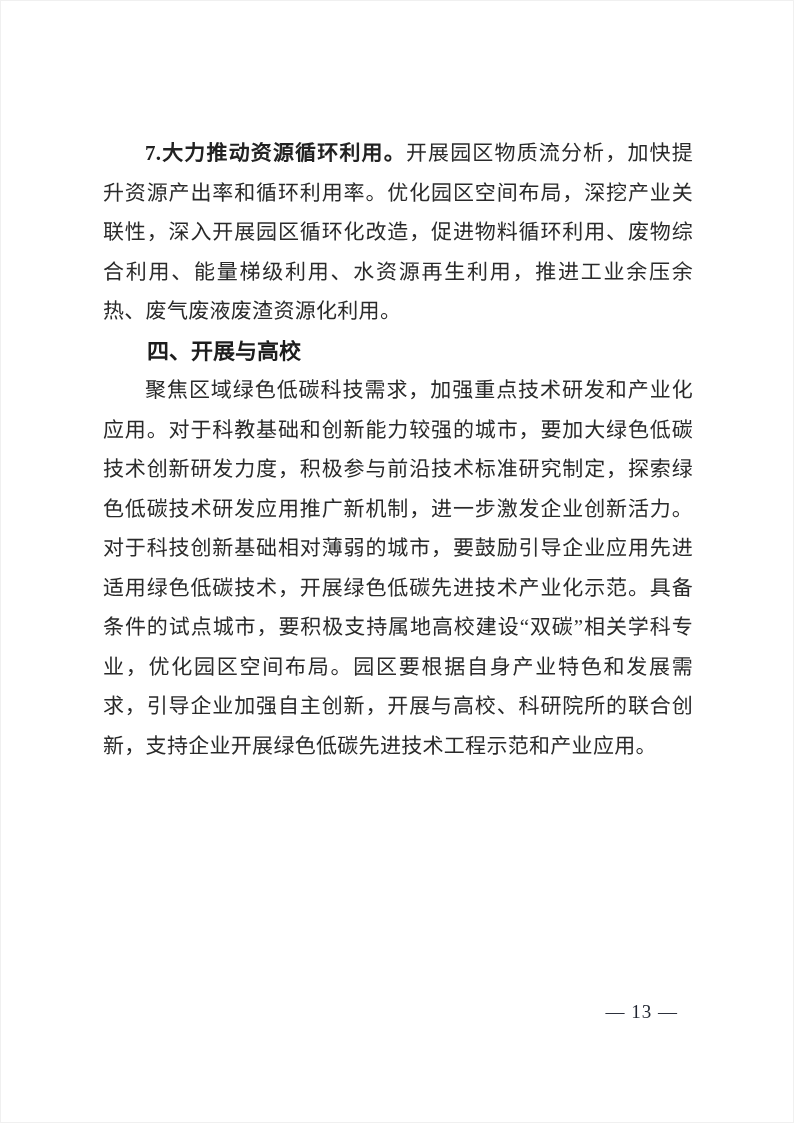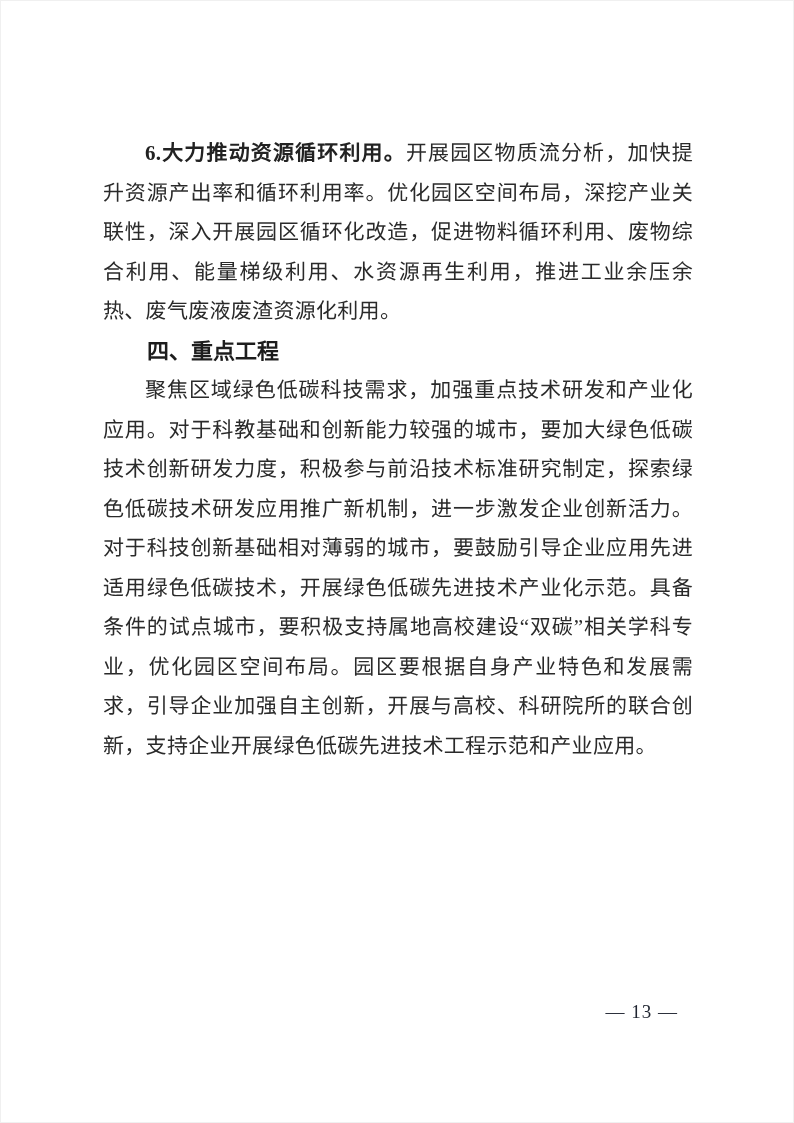--- a/index.html
+++ b/index.html
@@ -56,18 +56,18 @@
     color: #1f2430;
     letter-spacing: 1px;
     font-family: "Liberation Serif", "DejaVu Serif", serif;
   }
 </style>
 </head>
 <body>
 
 <div class="page">
   <main class="content" id="doc-body">
-      <p><span class="lead">6.大力推动资源循环利用。</span>开展园区物质流分析，加快提升资源产出率和循环利用率。优化园区空间布局，深挖产业关联性，深入开展园区循环化改造，促进物料循环利用、废物综合利用、能量梯级利用、水资源再生利用，推进工业余压余热、废气废液废渣资源化利用。</p>
-      <h2>四、重点工程</h2>
+      <p><span class="lead">7.大力推动资源循环利用。</span>开展园区物质流分析，加快提升资源产出率和循环利用率。优化园区空间布局，深挖产业关联性，深入开展园区循环化改造，促进物料循环利用、废物综合利用、能量梯级利用、水资源再生利用，推进工业余压余热、废气废液废渣资源化利用。</p>
+      <h2>四、开展与高校</h2>
       <p>聚焦区域绿色低碳科技需求，加强重点技术研发和产业化应用。对于科教基础和创新能力较强的城市，要加大绿色低碳技术创新研发力度，积极参与前沿技术标准研究制定，探索绿色低碳技术研发应用推广新机制，进一步激发企业创新活力。对于科技创新基础相对薄弱的城市，要鼓励引导企业应用先进适用绿色低碳技术，开展绿色低碳先进技术产业化示范。具备条件的试点城市，要积极支持属地高校建设“双碳”相关学科专业，优化园区空间布局。园区要根据自身产业特色和发展需求，引导企业加强自主创新，开展与高校、科研院所的联合创新，支持企业开展绿色低碳先进技术工程示范和产业应用。</p>
     </main>
   <div class="footer">— 13 —</div>
 </div>
 
 </body></html>

